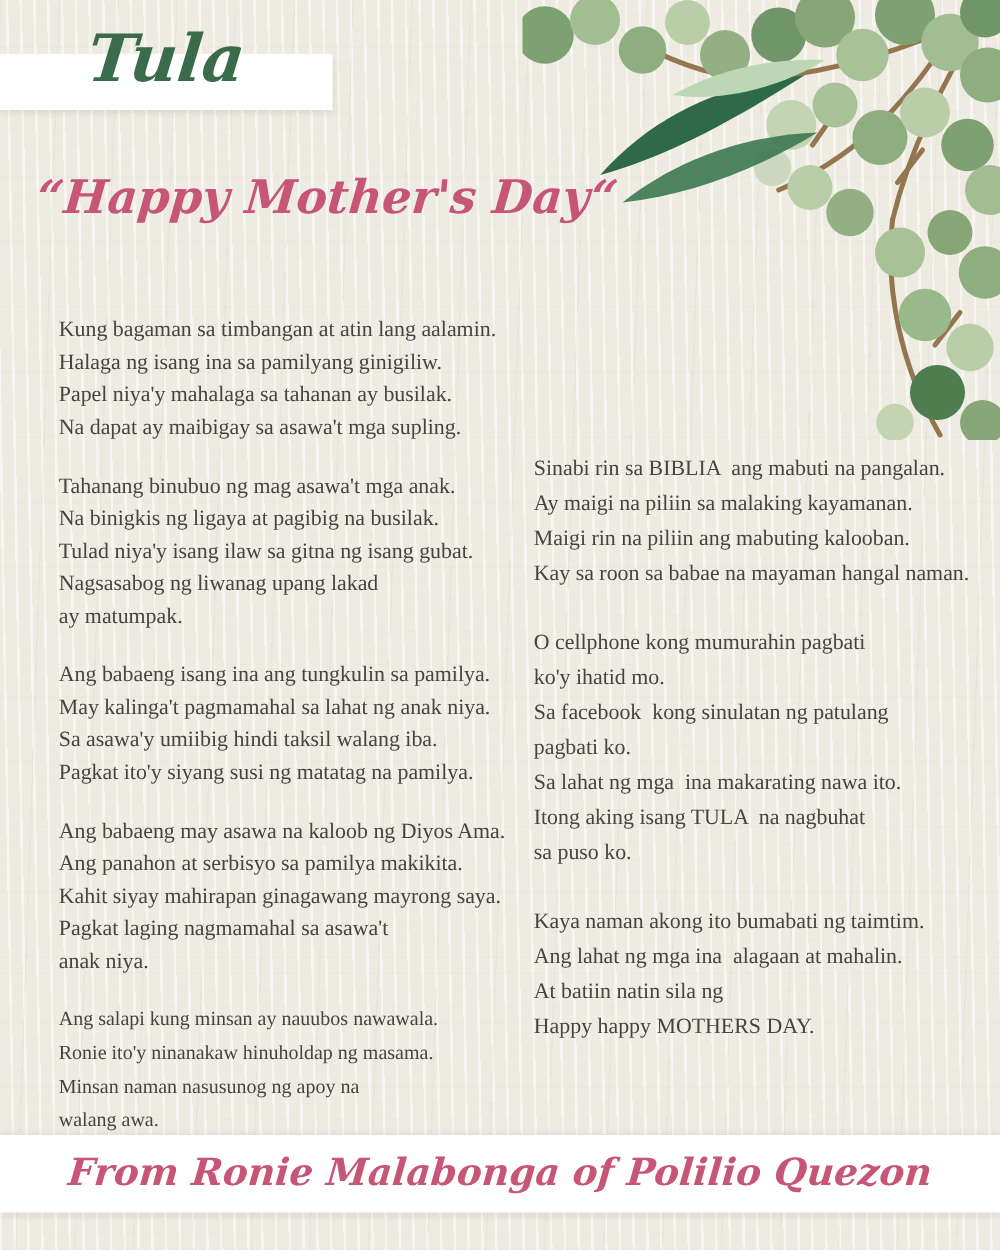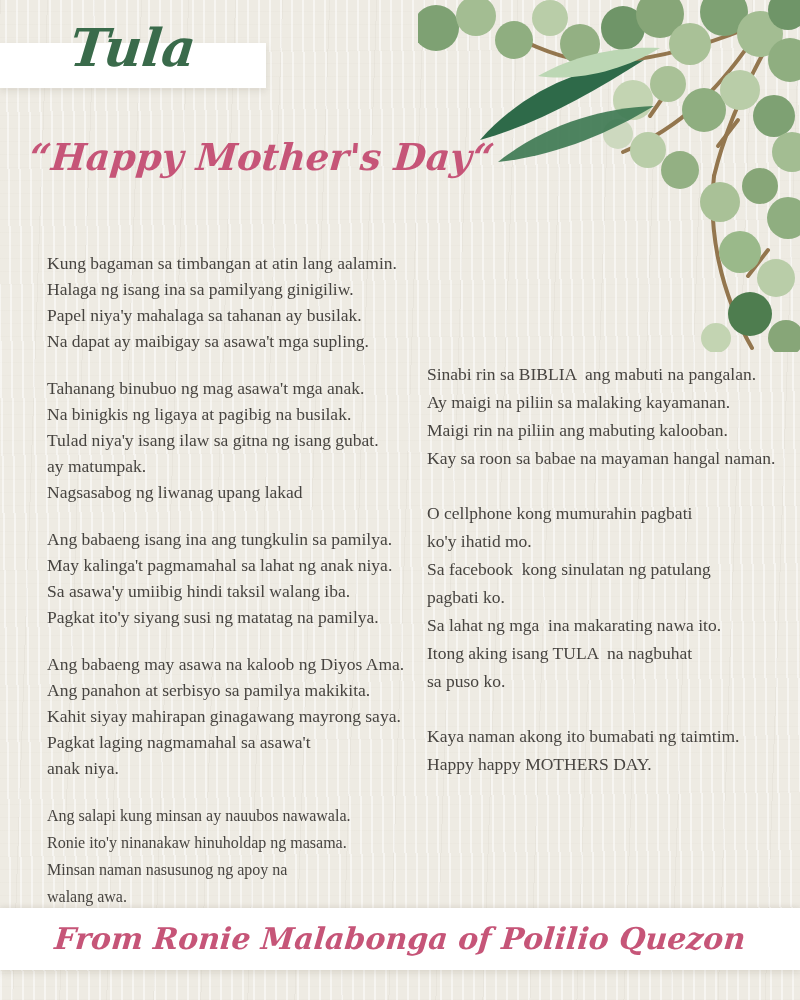--- a/index.html
+++ b/index.html
@@ -120,22 +120,22 @@
     <div class="stanza">
         <div class="line">Kung bagaman sa timbangan at atin lang aalamin.</div>
         <div class="line">Halaga ng isang ina sa pamilyang ginigiliw.</div>
         <div class="line">Papel niya'y mahalaga sa tahanan ay busilak.</div>
         <div class="line">Na dapat ay maibigay sa asawa't mga supling.</div>
       </div>
     <div class="stanza">
         <div class="line">Tahanang binubuo ng mag asawa't mga anak.</div>
         <div class="line">Na binigkis ng ligaya at pagibig na busilak.</div>
         <div class="line">Tulad niya'y isang ilaw sa gitna ng isang gubat.</div>
+        <div class="line">Nagsasabog ng liwanag upang lakad</div>
         <div class="line">ay matumpak.</div>
-        <div class="line">Nagsasabog ng liwanag upang lakad</div>
       </div>
     <div class="stanza">
         <div class="line">Ang babaeng isang ina ang tungkulin sa pamilya.</div>
         <div class="line">May kalinga't pagmamahal sa lahat ng anak niya.</div>
         <div class="line">Sa asawa'y umiibig hindi taksil walang iba.</div>
         <div class="line">Pagkat ito'y siyang susi ng matatag na pamilya.</div>
       </div>
     <div class="stanza">
         <div class="line">Ang babaeng may asawa na kaloob ng Diyos Ama.</div>
         <div class="line">Ang panahon at serbisyo sa pamilya makikita.</div>
@@ -163,20 +163,22 @@
         <div class="line">O cellphone kong mumurahin pagbati</div>
         <div class="line">ko'y ihatid mo.</div>
         <div class="line">Sa facebook  kong sinulatan ng patulang</div>
         <div class="line">pagbati ko.</div>
         <div class="line">Sa lahat ng mga  ina makarating nawa ito.</div>
         <div class="line">Itong aking isang TULA  na nagbuhat</div>
         <div class="line">sa puso ko.</div>
       </div>
     <div class="stanza">
         <div class="line">Kaya naman akong ito bumabati ng taimtim.</div>
+        <div class="line">Ang lahat ng mga ina  alagaan at mahalin.</div>
+        <div class="line">At batiin natin sila ng</div>
         <div class="line">Happy happy MOTHERS DAY.</div>
       </div>
   </div>
 
   <div class="footer-band">
     <div class="footer-text script">From Ronie Malabonga of Polilio Quezon</div>
   </div>
 
 </div>
 

